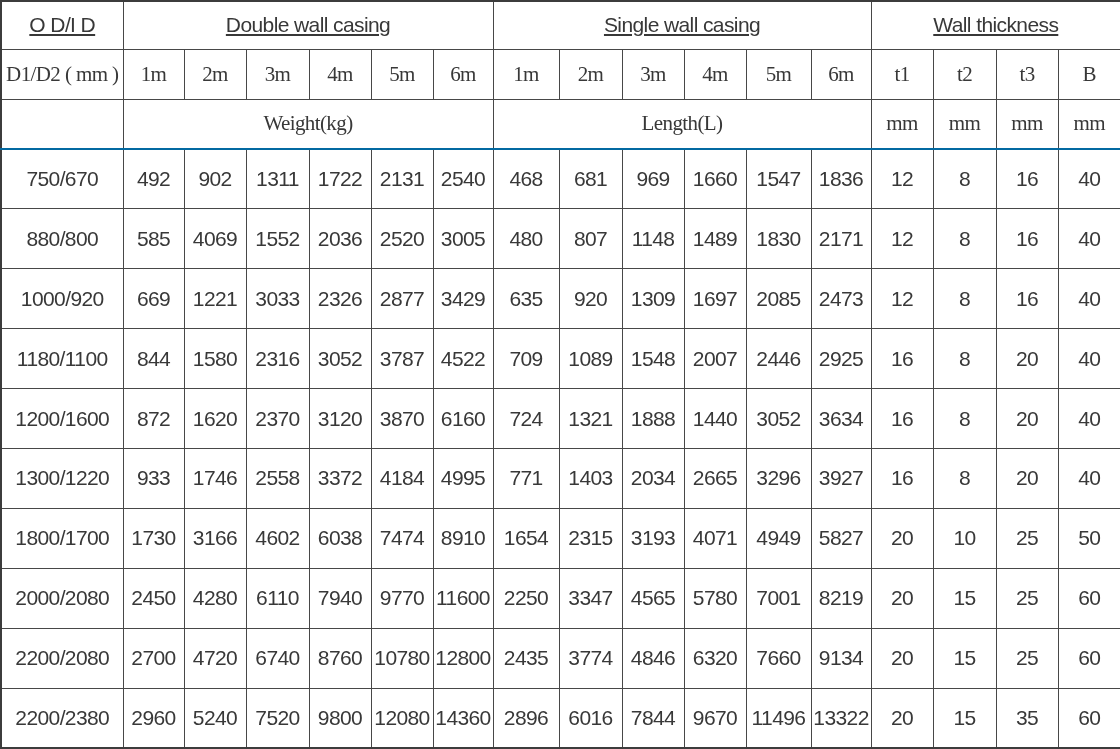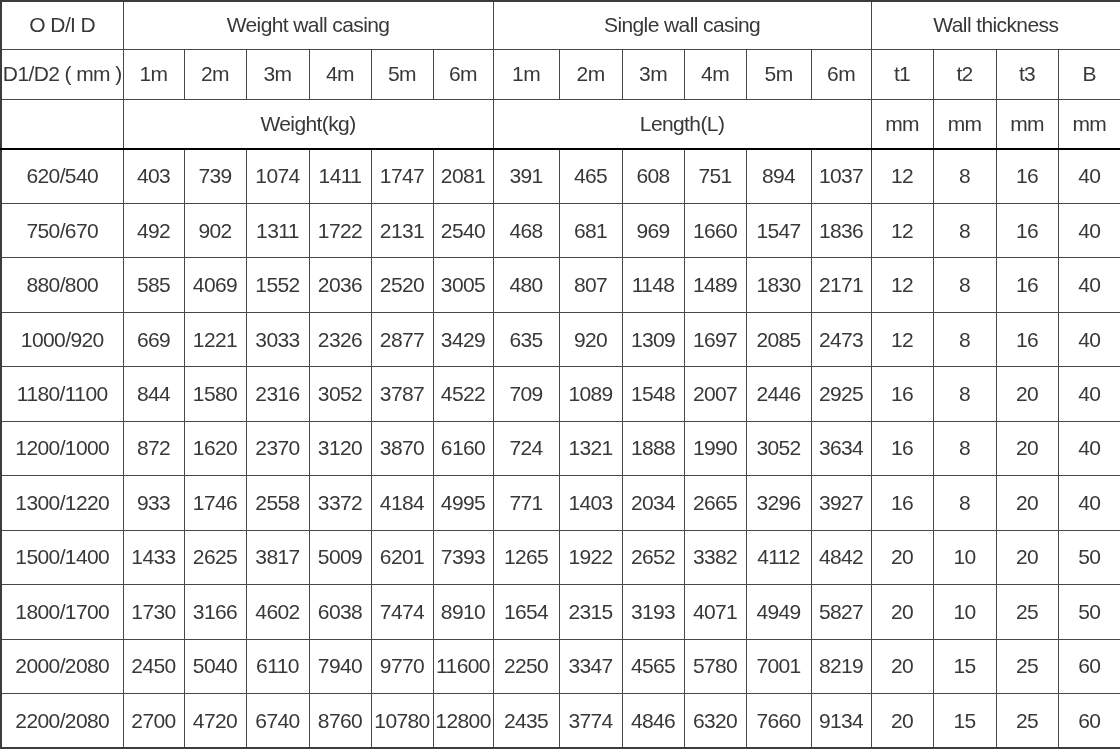--- a/index.html
+++ b/index.html
@@ -22,29 +22,29 @@
     border: 1px solid #474747;
     text-align: center;
     vertical-align: middle;
     font-weight: normal;
     padding: 0;
     white-space: nowrap;
     overflow: visible;
     font-size: 21px;
     letter-spacing: -0.6px;
   }
-  .spec tr.r1 { height: 48px; }
+  .spec tr.r1 { height: 48px; text-decoration: underline; }
   .spec tr.r2 { height: 50px; }
   .spec tr.r3 { height: 50px; }
   .spec tbody tr { height: 50px; }
   .grp  { font-size: 23px; letter-spacing: -0.4px; }
-  .sub  { font-size: 21px; }
+  .sub  { font-size: 21px; font-family: Liberation Serif, serif; }
   .odid { font-size: 21px; }
   .sec-l { border-left-width: 2px; }
-  tr.hdr-bottom td { border-bottom: 2px solid #000000; }
+  tr.hdr-bottom td { border-bottom: 2px solid #0369a1; }
 </style>
 </head>
 <body>
 
 <table class="spec">
   <colgroup>
     <col style="width:122px">
     <col style="width:61px">
       <col style="width:62px">
       <col style="width:63px">
@@ -58,21 +58,21 @@
       <col style="width:65px">
       <col style="width:60px">
     <col style="width:62px">
       <col style="width:63px">
       <col style="width:62px">
       <col style="width:63px">
   </colgroup>
   <thead>
     <tr class="r1">
       <th class="grp">O D/I D</th>
-      <th class="grp" colspan="6">Weight wall casing</th>
+      <th class="grp" colspan="6">Double wall casing</th>
       <th class="grp" colspan="6">Single wall casing</th>
       <th class="grp sec-l" colspan="4">Wall thickness</th>
     </tr>
     <tr class="r2">
       <td class="sub">D1/D2 ( mm )</td>
       <td class="sub">1m</td>
       <td class="sub">2m</td>
       <td class="sub">3m</td>
       <td class="sub">4m</td>
       <td class="sub">5m</td>
@@ -93,39 +93,20 @@
       <td class="sub" colspan="6">Weight(kg)</td>
       <td class="sub" colspan="6">Length(L)</td>
       <td class="sub sec-l">mm</td>
       <td class="sub">mm</td>
       <td class="sub">mm</td>
       <td class="sub">mm</td>
     </tr>
   </thead>
   <tbody>
       <tr>
-        <td class="odid">620/540</td>
-        <td class="odid">403</td>
-        <td class="odid">739</td>
-        <td class="odid">1074</td>
-        <td class="odid">1411</td>
-        <td class="odid">1747</td>
-        <td class="odid">2081</td>
-        <td class="odid">391</td>
-        <td class="odid">465</td>
-        <td class="odid">608</td>
-        <td class="odid">751</td>
-        <td class="odid">894</td>
-        <td class="odid">1037</td>
-        <td class="odid sec-l">12</td>
-        <td class="odid">8</td>
-        <td class="odid">16</td>
-        <td class="odid">40</td>
-      </tr>
-      <tr>
         <td class="odid">750/670</td>
         <td class="odid">492</td>
         <td class="odid">902</td>
         <td class="odid">1311</td>
         <td class="odid">1722</td>
         <td class="odid">2131</td>
         <td class="odid">2540</td>
         <td class="odid">468</td>
         <td class="odid">681</td>
         <td class="odid">969</td>
@@ -188,31 +169,31 @@
         <td class="odid">1548</td>
         <td class="odid">2007</td>
         <td class="odid">2446</td>
         <td class="odid">2925</td>
         <td class="odid sec-l">16</td>
         <td class="odid">8</td>
         <td class="odid">20</td>
         <td class="odid">40</td>
       </tr>
       <tr>
-        <td class="odid">1200/1000</td>
+        <td class="odid">1200/1600</td>
         <td class="odid">872</td>
         <td class="odid">1620</td>
         <td class="odid">2370</td>
         <td class="odid">3120</td>
         <td class="odid">3870</td>
         <td class="odid">6160</td>
         <td class="odid">724</td>
         <td class="odid">1321</td>
         <td class="odid">1888</td>
-        <td class="odid">1990</td>
+        <td class="odid">1440</td>
         <td class="odid">3052</td>
         <td class="odid">3634</td>
         <td class="odid sec-l">16</td>
         <td class="odid">8</td>
         <td class="odid">20</td>
         <td class="odid">40</td>
       </tr>
       <tr>
         <td class="odid">1300/1220</td>
         <td class="odid">933</td>
@@ -226,39 +207,20 @@
         <td class="odid">2034</td>
         <td class="odid">2665</td>
         <td class="odid">3296</td>
         <td class="odid">3927</td>
         <td class="odid sec-l">16</td>
         <td class="odid">8</td>
         <td class="odid">20</td>
         <td class="odid">40</td>
       </tr>
       <tr>
-        <td class="odid">1500/1400</td>
-        <td class="odid">1433</td>
-        <td class="odid">2625</td>
-        <td class="odid">3817</td>
-        <td class="odid">5009</td>
-        <td class="odid">6201</td>
-        <td class="odid">7393</td>
-        <td class="odid">1265</td>
-        <td class="odid">1922</td>
-        <td class="odid">2652</td>
-        <td class="odid">3382</td>
-        <td class="odid">4112</td>
-        <td class="odid">4842</td>
-        <td class="odid sec-l">20</td>
-        <td class="odid">10</td>
-        <td class="odid">20</td>
-        <td class="odid">50</td>
-      </tr>
-      <tr>
         <td class="odid">1800/1700</td>
         <td class="odid">1730</td>
         <td class="odid">3166</td>
         <td class="odid">4602</td>
         <td class="odid">6038</td>
         <td class="odid">7474</td>
         <td class="odid">8910</td>
         <td class="odid">1654</td>
         <td class="odid">2315</td>
         <td class="odid">3193</td>
@@ -266,21 +228,21 @@
         <td class="odid">4949</td>
         <td class="odid">5827</td>
         <td class="odid sec-l">20</td>
         <td class="odid">10</td>
         <td class="odid">25</td>
         <td class="odid">50</td>
       </tr>
       <tr>
         <td class="odid">2000/2080</td>
         <td class="odid">2450</td>
-        <td class="odid">5040</td>
+        <td class="odid">4280</td>
         <td class="odid">6110</td>
         <td class="odid">7940</td>
         <td class="odid">9770</td>
         <td class="odid">11600</td>
         <td class="odid">2250</td>
         <td class="odid">3347</td>
         <td class="odid">4565</td>
         <td class="odid">5780</td>
         <td class="odid">7001</td>
         <td class="odid">8219</td>
@@ -301,14 +263,33 @@
         <td class="odid">3774</td>
         <td class="odid">4846</td>
         <td class="odid">6320</td>
         <td class="odid">7660</td>
         <td class="odid">9134</td>
         <td class="odid sec-l">20</td>
         <td class="odid">15</td>
         <td class="odid">25</td>
         <td class="odid">60</td>
       </tr>
+      <tr>
+        <td class="odid">2200/2380</td>
+        <td class="odid">2960</td>
+        <td class="odid">5240</td>
+        <td class="odid">7520</td>
+        <td class="odid">9800</td>
+        <td class="odid">12080</td>
+        <td class="odid">14360</td>
+        <td class="odid">2896</td>
+        <td class="odid">6016</td>
+        <td class="odid">7844</td>
+        <td class="odid">9670</td>
+        <td class="odid">11496</td>
+        <td class="odid">13322</td>
+        <td class="odid sec-l">20</td>
+        <td class="odid">15</td>
+        <td class="odid">35</td>
+        <td class="odid">60</td>
+      </tr>
     </tbody>
 </table>
 
 </body></html>

